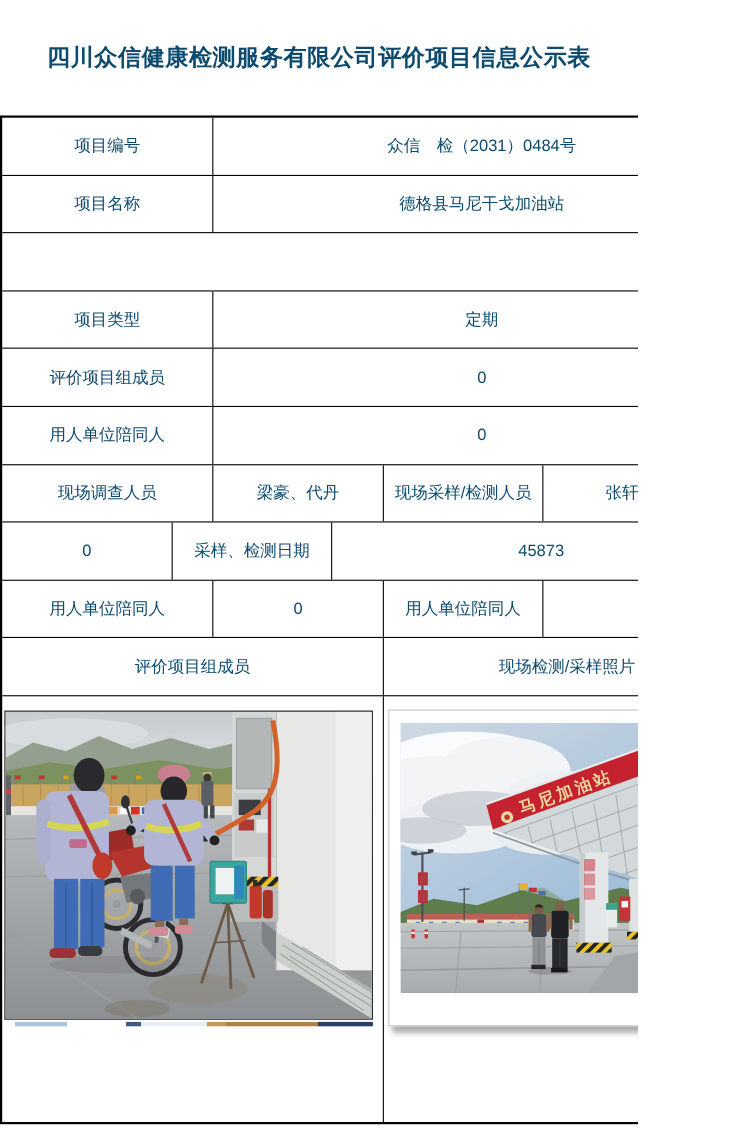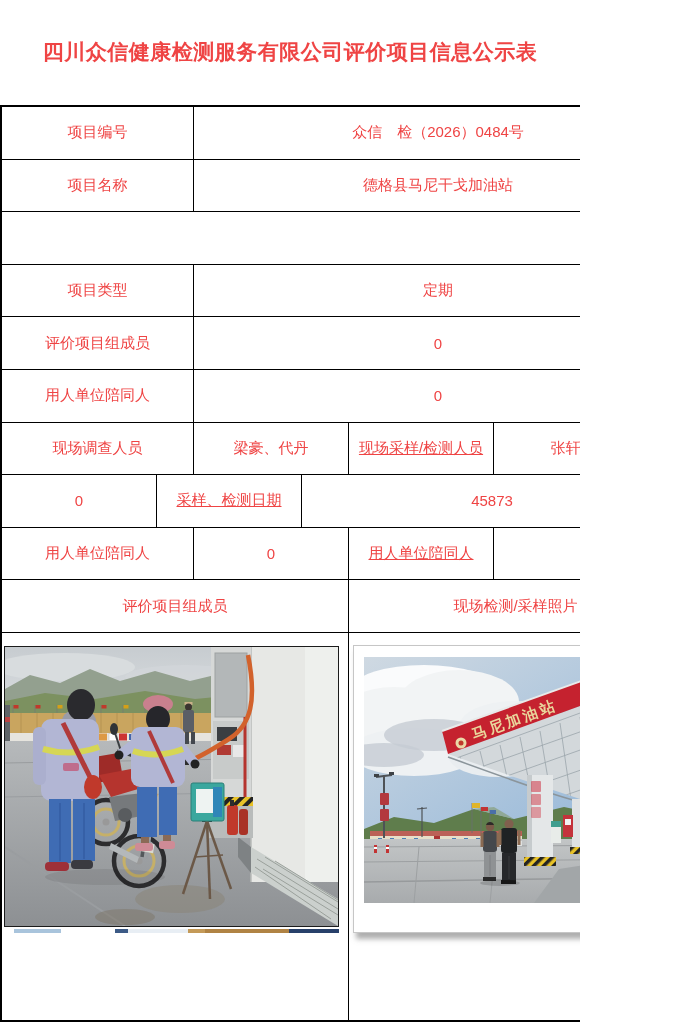--- a/index.html
+++ b/index.html
@@ -1,38 +1,38 @@
 <!DOCTYPE html>
 <html><head>
 <meta charset="utf-8">
 <style>
   html,body { margin:0; padding:0; background:#ffffff; }
   .doc {
     position:relative; width:580px; height:1028px; background:#fff;
-    font-family:"Liberation Sans", sans-serif; color:#ef4444; overflow:hidden;
+    font-family:"Liberation Sans", sans-serif; color:#0c4a6e; overflow:hidden;
   }
   .title {
     position:absolute; top:38px; left:0; width:100%;
     text-align:center; font-size:21px; font-weight:bold; letter-spacing:0.5px;
   }
   .tbl {
     position:absolute; left:0; top:105px; width:680px; height:913px;
     border:2px solid #000; display:flex; flex-direction:column; box-sizing:content-box;
   }
   .row { display:flex; flex:none; height:52.6px; border-bottom:1px solid #000; box-sizing:border-box; }
   .row.photos { flex:1; height:auto; border-bottom:none; }
   .c {
     display:flex; align-items:center; justify-content:center;
     border-right:1px solid #000; box-sizing:border-box; font-size:15px; text-align:center;
   }
   .c.last { border-right:none; }
   .w-label { width:192px; }
   .w-grow  { flex:1; }
   .w-v1    { width:155px; }
-  .w-l2    { width:145px;text-decoration:underline; }
+  .w-l2    { width:145px; }
   .w-half  { width:347px; }
   .pcell { position:relative; border-right:1px solid #000; box-sizing:border-box; }
   .pcell.last { border-right:none; }
   .pcell.left { width:347px; }
   .pcell.right { flex:1; }
   .photoL {
     position:absolute; left:2px; top:13px; width:335px; height:281px;
     border:1px solid #1b1b1b; box-sizing:border-box; background:#dfe2e4; overflow:hidden;
   }
   .photoL svg { display:block; }
@@ -52,21 +52,21 @@
 <body>
 
 <div class="doc">
 
   <div class="title">四川众信健康检测服务有限公司评价项目信息公示表</div>
 
   <div class="tbl">
 
     <div class="row">
       <div class="c w-label">项目编号</div>
-      <div class="c w-grow last">众信　检（2026）0484号</div>
+      <div class="c w-grow last">众信　检（2031）0484号</div>
     </div>
     <div class="row">
       <div class="c w-label">项目名称</div>
       <div class="c w-grow last">德格县马尼干戈加油站</div>
     </div>
     <div class="row">
     </div>
     <div class="row">
       <div class="c w-label">项目类型</div>
       <div class="c w-grow last">定期</div>

